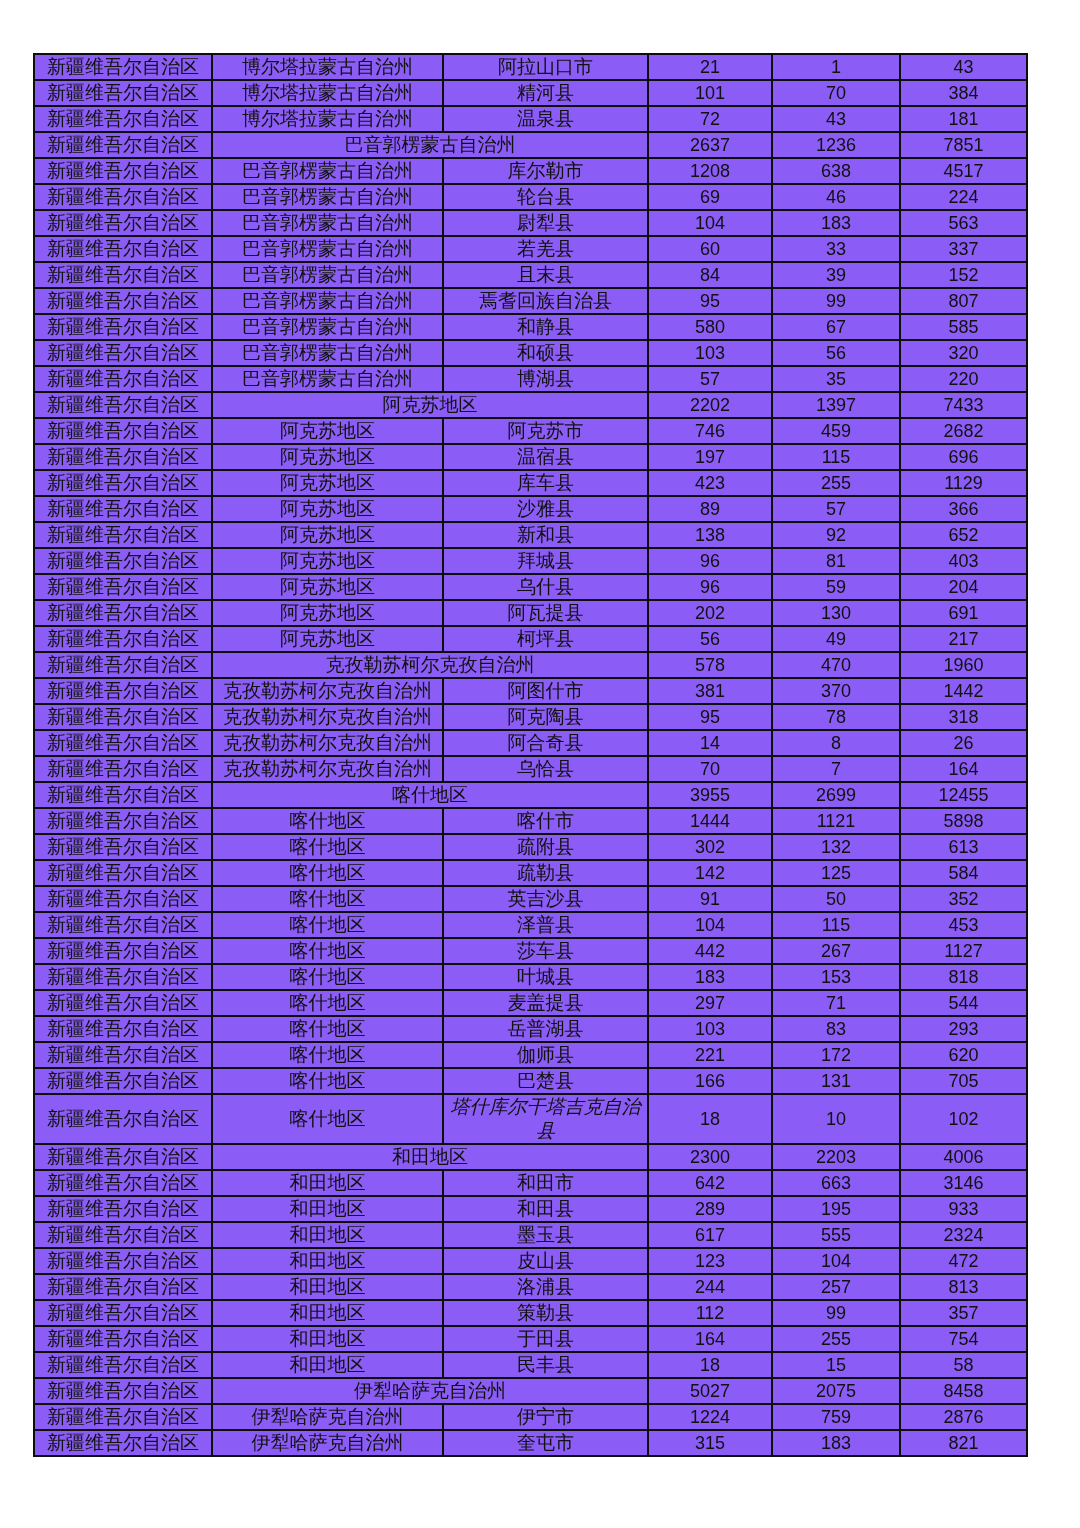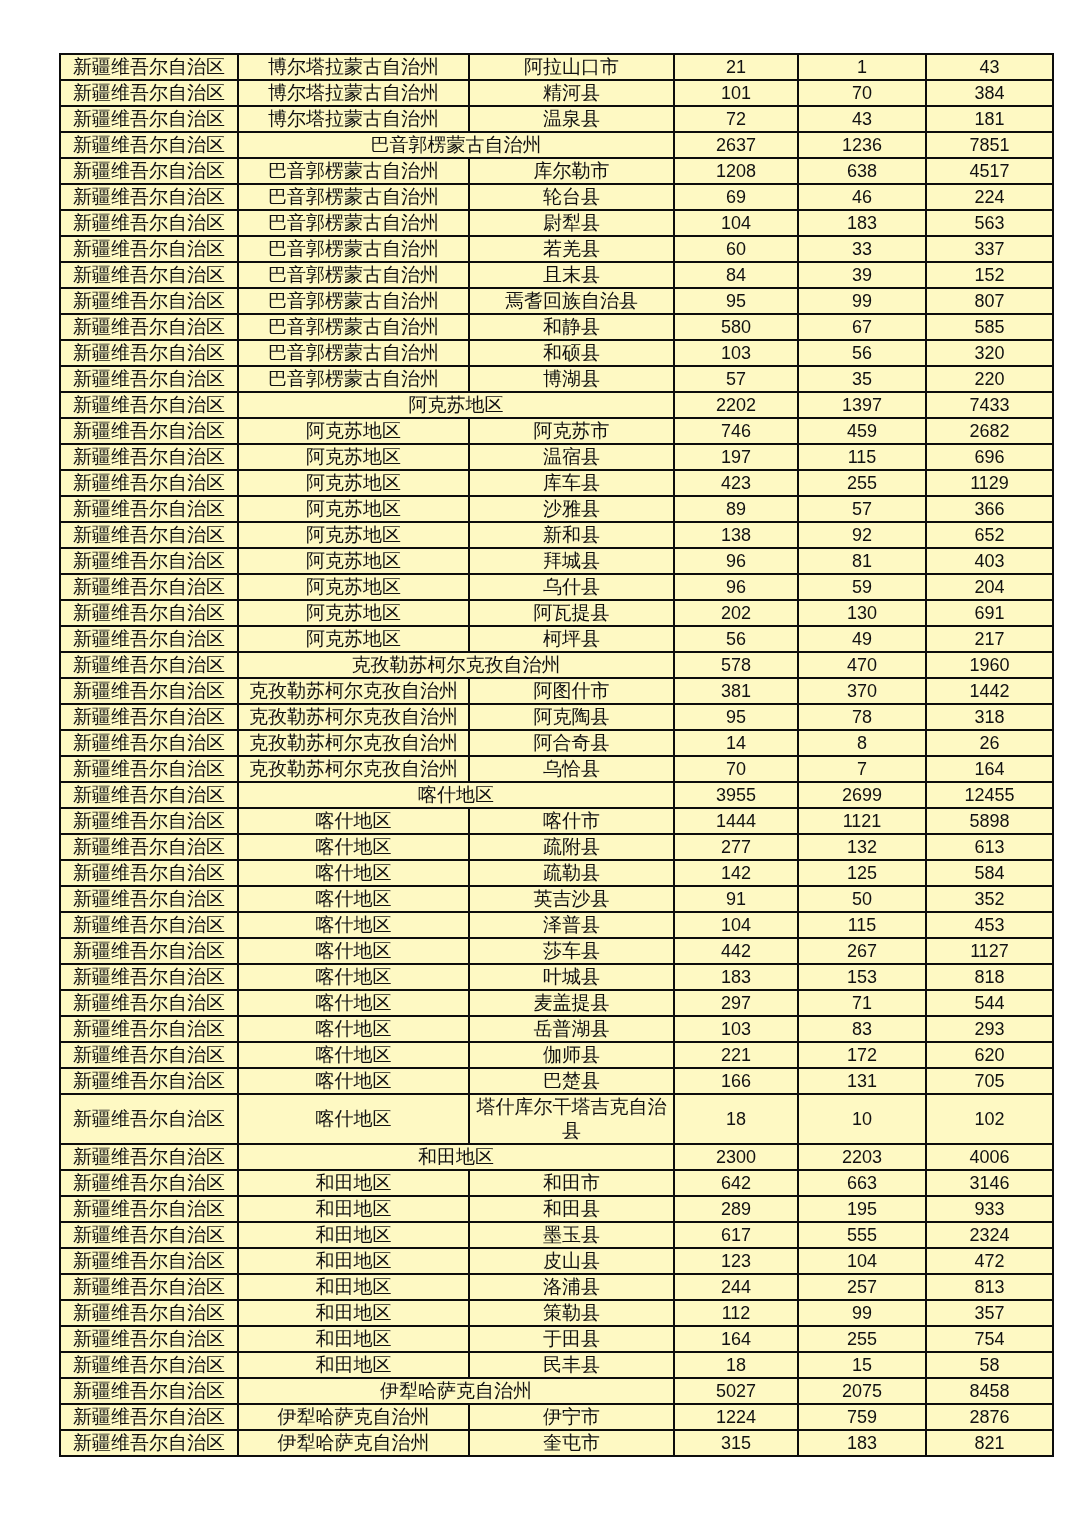--- a/index.html
+++ b/index.html
@@ -16,22 +16,21 @@
   }
   .table-wrap {
     position: absolute;
     left: 33px;
     top: 53px;
   }
   table.stats {
     border-collapse: collapse;
     table-layout: fixed;
     width: 995px;
-    background: #fef9c3;
-    margin-left: 26px;
+    background: #8b5cf6;
   }
   table.stats td {
     border: 2px solid #0d0d0d;
     height: 24px;
     padding: 0 2px;
     text-align: center;
     vertical-align: middle;
     color: #111111;
     line-height: 24px;
     overflow: hidden;
@@ -42,20 +41,21 @@
     font-size: 19px;
   }
   table.stats td.num {
     font-family: "Liberation Sans", sans-serif;
     font-size: 18px;
   }
   
   table.stats td.wrap {
     white-space: normal;
     line-height: 24px;
+    font-style: italic;
   }
 </style>
 </head>
 <body>
 
 <div class="table-wrap">
   <table class="stats">
     <colgroup>
       <col style="width:178px">
       <col style="width:231px">
@@ -298,21 +298,21 @@
           <td class="txt">喀什地区</td>
           <td class="txt">喀什市</td>
           <td class="num">1444</td>
           <td class="num">1121</td>
           <td class="num">5898</td>
         </tr>
         <tr>
           <td class="txt">新疆维吾尔自治区</td>
           <td class="txt">喀什地区</td>
           <td class="txt">疏附县</td>
-          <td class="num">277</td>
+          <td class="num">302</td>
           <td class="num">132</td>
           <td class="num">613</td>
         </tr>
         <tr>
           <td class="txt">新疆维吾尔自治区</td>
           <td class="txt">喀什地区</td>
           <td class="txt">疏勒县</td>
           <td class="num">142</td>
           <td class="num">125</td>
           <td class="num">584</td>

